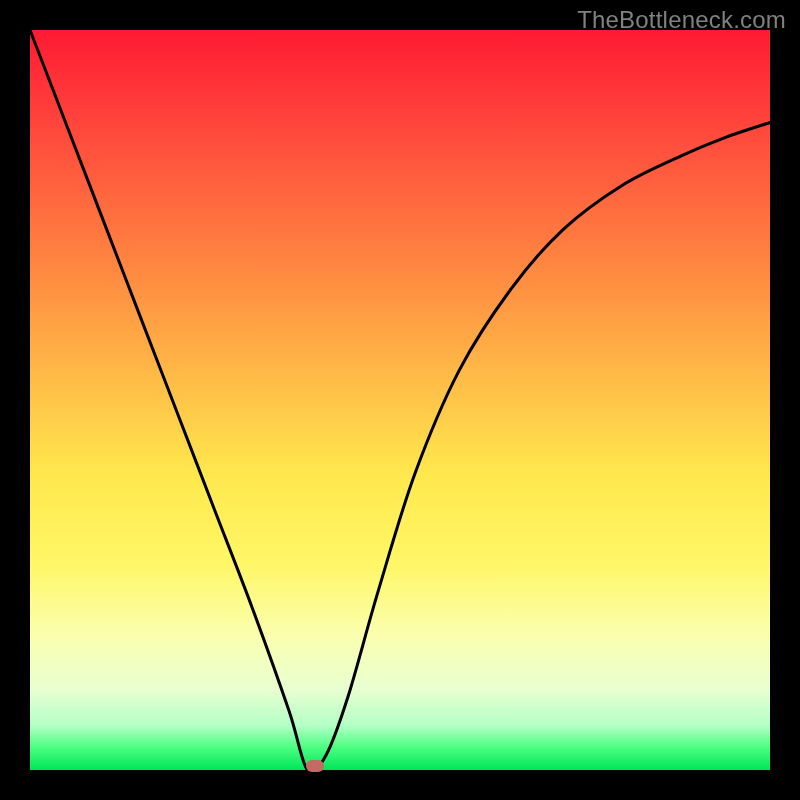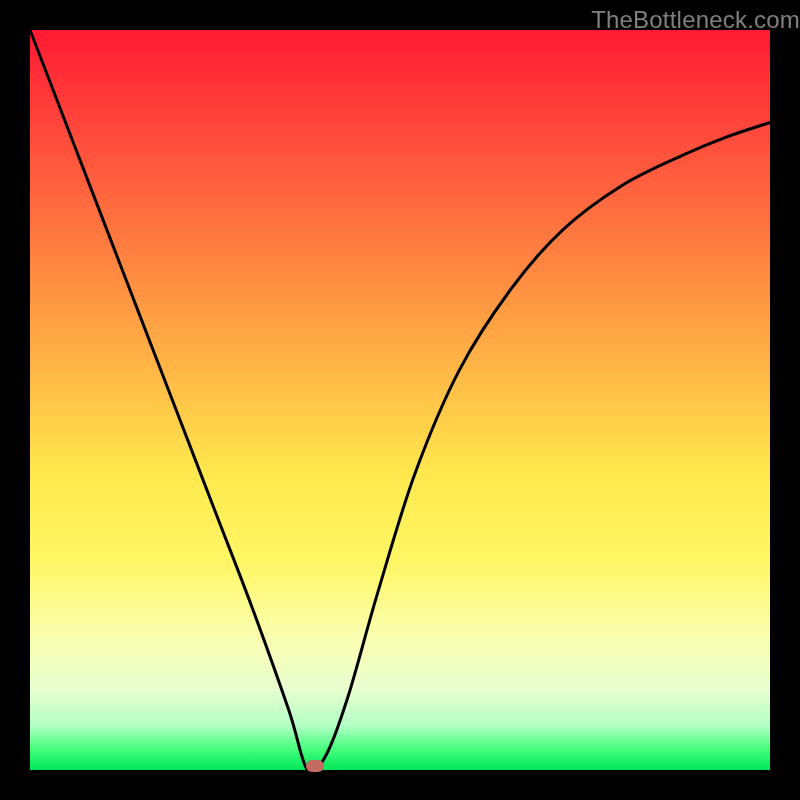--- a/index.html
+++ b/index.html
@@ -25,21 +25,21 @@
       #fff766 72%,
       #faffb0 82%,
       #e9ffd0 89%,
       #b3ffc5 94%,
       #4aff80 97%,
       #00e659 100%);
   }
   .watermark {
     position: absolute;
     top: 6px;
-    right: 0;
+    right: 14px;
     font-family: Arial, Helvetica, sans-serif;
     font-size: 24px;
     color: #808080;
     letter-spacing: 0.2px;
     font-weight: 400;
   }
   svg.curve {
     position: absolute;
     left: 0; top: 0;
     width: 740px; height: 740px;

